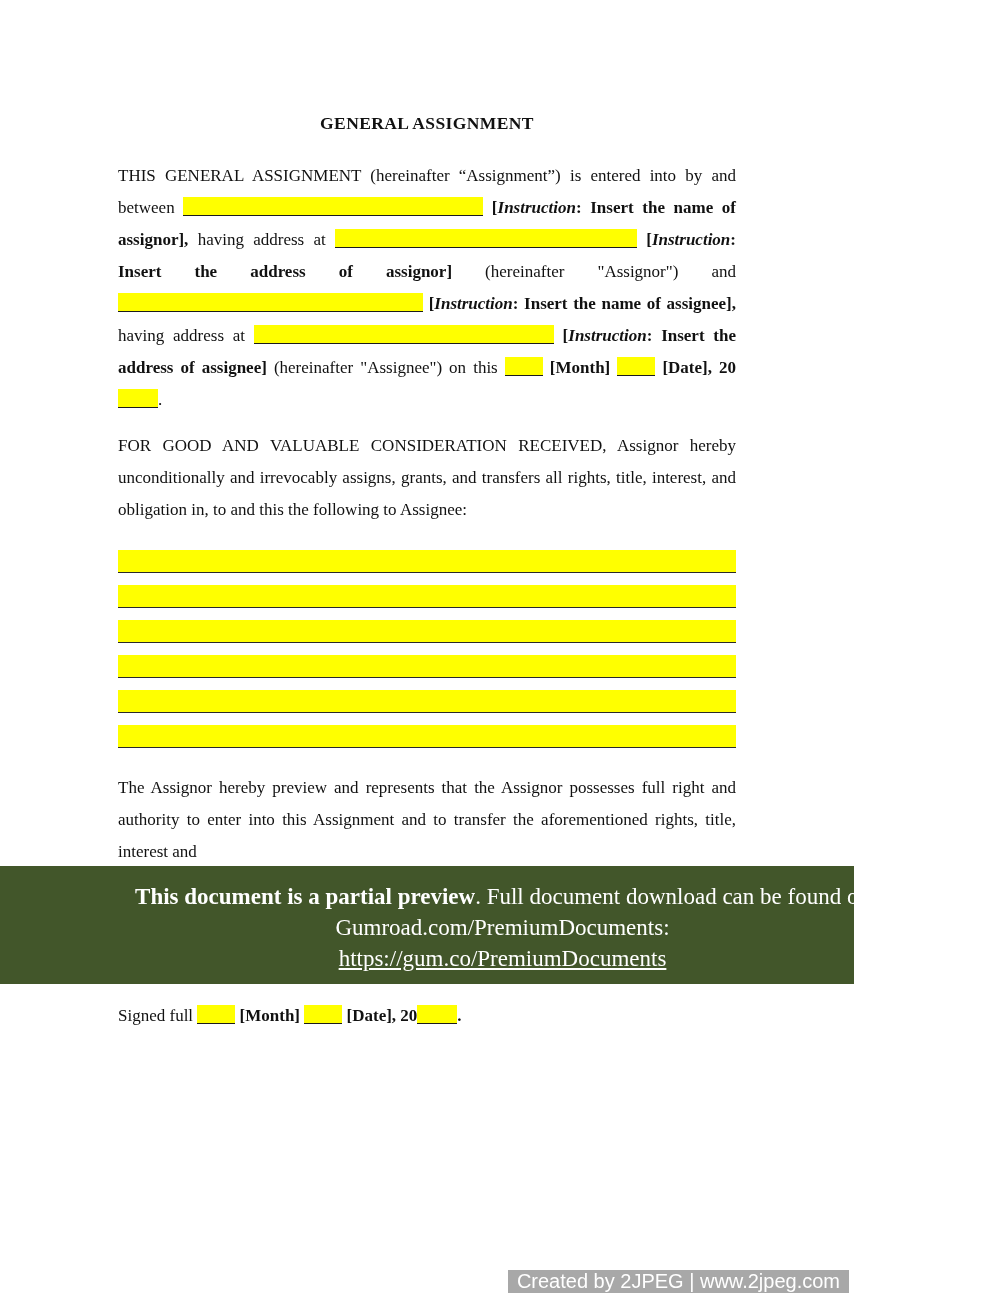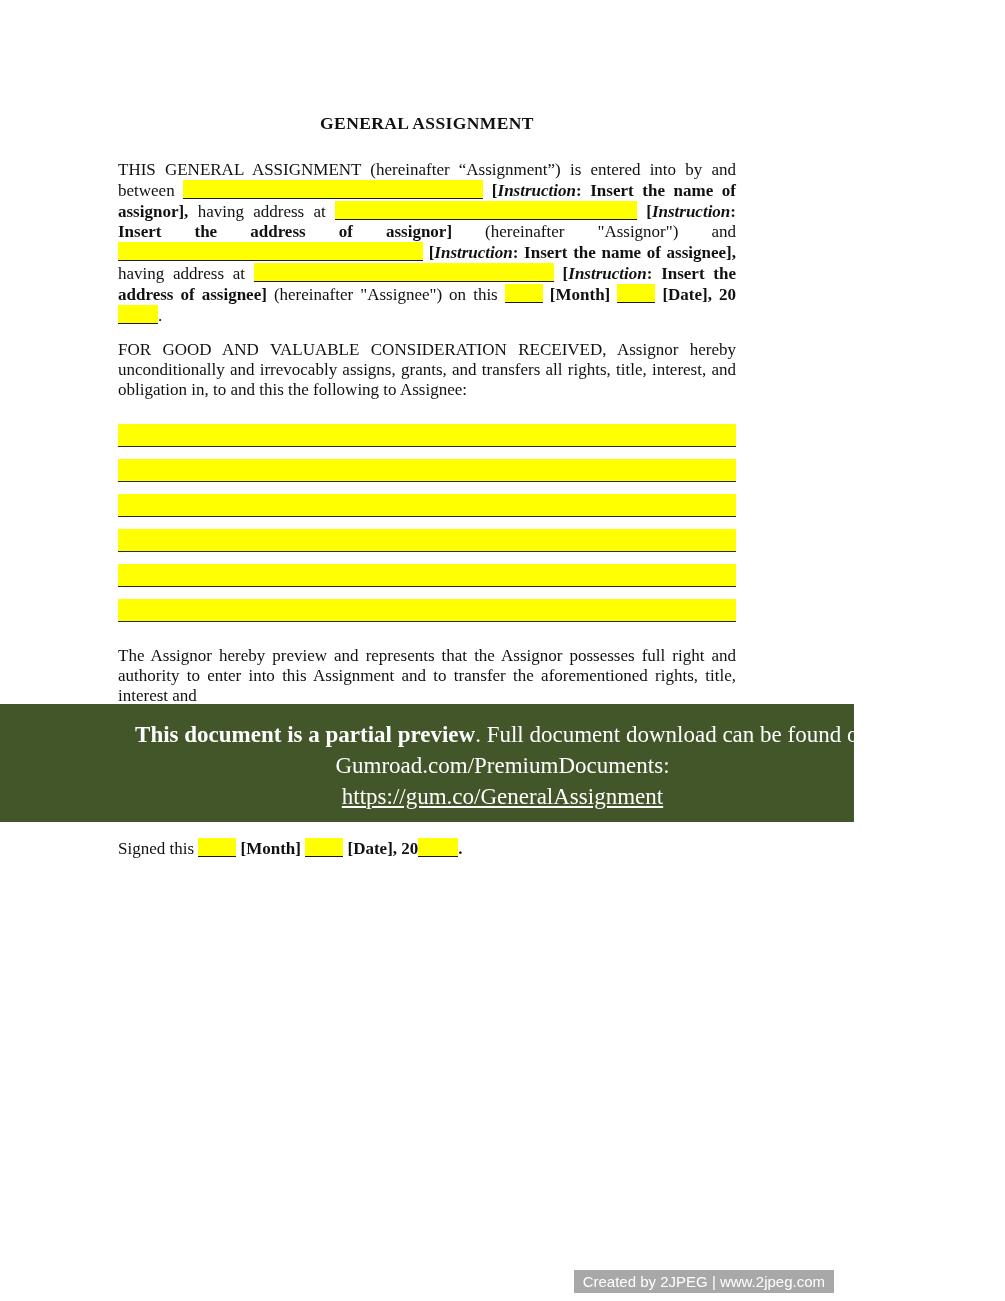--- a/index.html
+++ b/index.html
@@ -1,38 +1,38 @@
 <!DOCTYPE html>
 <html style="--hl: #ffff00; --banner-bg: #42562a; --banner-text: #ffffff; --wm-bg: rgba(153,153,153,0.85);"><head>
 <meta charset="utf-8">
 <style>
   html,body{margin:0;padding:0;background:#ffffff;}
   .page{position:relative;width:854px;height:1301px;background:#fff;color:#111;
     font-family:"Liberation Serif",serif;font-size:17px;overflow:hidden;border-radius:6px;}
   .content{padding:0 118px;}
   .doc-title{margin-top:112px;text-align:center;font-weight:bold;font-size:17.5px;line-height:22px;letter-spacing:.4px;}
-  p.doc-par{text-align:justify;line-height:20px;margin:14px 0 0 0;}
+  p.doc-par{text-align:justify;line-height:32px;margin:14px 0 0 0;}
   #p1{margin-top:26px;}
   .run-n{font-weight:normal;}
   .run-b{font-weight:bold;}
   .run-bi{font-weight:bold;font-style:italic;}
   .blank{display:inline-block;background:var(--hl,#ffff00);border-bottom:1px solid #1c1c1c;height:18px;vertical-align:-3px;}
   .blank-lines{margin-top:24px;}
   .blank-line{height:22px;background:var(--hl,#ffff00);border-bottom:1px solid #2a2a2a;margin-bottom:12px;}
   #p3{margin-top:24px;}
   .banner{width:1005px;margin:-2px 0 0 -118px;height:118px;background:var(--banner-bg,#42562a);
     color:var(--banner-text,#fff);font-family:Liberation Serif, serif;font-size:23px;line-height:31px;
     text-align:center;padding-top:15px;box-sizing:border-box;}
   .banner-inner{max-width:840px;margin:0 auto;}
   .banner-bold{font-weight:bold;}
   .banner-link{color:var(--banner-text,#fff);text-decoration:underline;display:block;}
   #p4{margin-top:16px;}
   #p5{margin-top:16px;}
-  .watermark{position:absolute;right:20px;bottom:8px;background:var(--wm-bg,rgba(153,153,153,.85));
-    color:#fff;font-family:"Liberation Sans",sans-serif;font-size:15px;line-height:17px;padding:3px 9px;}
+  .watermark{position:absolute;right:5px;bottom:8px;background:var(--wm-bg,rgba(153,153,153,.85));
+    color:#fff;font-family:"Liberation Sans",sans-serif;font-size:20px;line-height:17px;padding:3px 9px;}
 </style>
 </head>
 <body>
 
 <div class="page">
   <div class="content">
     <div class="doc-title">GENERAL ASSIGNMENT</div>
 
     <p class="doc-par" id="p1"><span class="run-n">THIS GENERAL ASSIGNMENT (hereinafter “Assignment”) is entered into by and between </span><span class="blank" style="width: 300px;"></span><span class="run-n"> </span><span class="run-b">[</span><span class="run-bi">Instruction</span><span class="run-b">: Insert the name of assignor],</span><span class="run-n"> having address at </span><span class="blank" style="width: 302px;"></span><span class="run-n"> </span><span class="run-b">[</span><span class="run-bi">Instruction</span><span class="run-b">: Insert the address of assignor]</span><span class="run-n"> (hereinafter "Assignor") and </span><span class="blank" style="width: 305px;"></span><span class="run-n"> </span><span class="run-b">[</span><span class="run-bi">Instruction</span><span class="run-b">: Insert the name of assignee],</span><span class="run-n"> having address at </span><span class="blank" style="width: 300px;"></span><span class="run-n"> </span><span class="run-b">[</span><span class="run-bi">Instruction</span><span class="run-b">: Insert the address of assignee]</span><span class="run-n"> (hereinafter "Assignee") on this </span><span class="blank" style="width: 38px;"></span><span class="run-b"> [Month] </span><span class="blank" style="width: 38px;"></span><span class="run-b"> [Date], </span><span class="run-b">20</span><span class="blank" style="width: 40px;"></span><span class="run-n">.</span></p>
 
@@ -45,22 +45,22 @@
         <div class="blank-line"></div>
         <div class="blank-line"></div>
         <div class="blank-line"></div>
       </div>
 
     <p class="doc-par" id="p3">The Assignor hereby preview and represents that the Assignor possesses full right and authority to enter into this Assignment and to transfer the aforementioned rights, title, interest and</p>
 
     <div class="banner">
       <div class="banner-inner">
         <span class="banner-bold">This document is a partial preview</span><span class="banner-rest">. Full document download can be found on Gumroad.com/PremiumDocuments:</span>
-        <a class="banner-link" href="#">https://gum.co/GeneralAssignment</a>
+        <a class="banner-link" href="#">https://gum.co/PremiumDocuments</a>
       </div>
     </div>
 
 
-    <p class="doc-par" id="p5"><span class="run-n">Signed this </span><span class="blank" style="width: 38px;"></span><span class="run-b"> [Month] </span><span class="blank" style="width: 38px;"></span><span class="run-b"> [Date], </span><span class="run-b">20</span><span class="blank" style="width: 40px;"></span><span class="run-b">.</span></p>
+    <p class="doc-par" id="p5"><span class="run-n">Signed full </span><span class="blank" style="width: 38px;"></span><span class="run-b"> [Month] </span><span class="blank" style="width: 38px;"></span><span class="run-b"> [Date], </span><span class="run-b">20</span><span class="blank" style="width: 40px;"></span><span class="run-b">.</span></p>
   </div>
 
   <div class="watermark">Created by 2JPEG | www.2jpeg.com</div>
 </div>
 
 </body></html>

